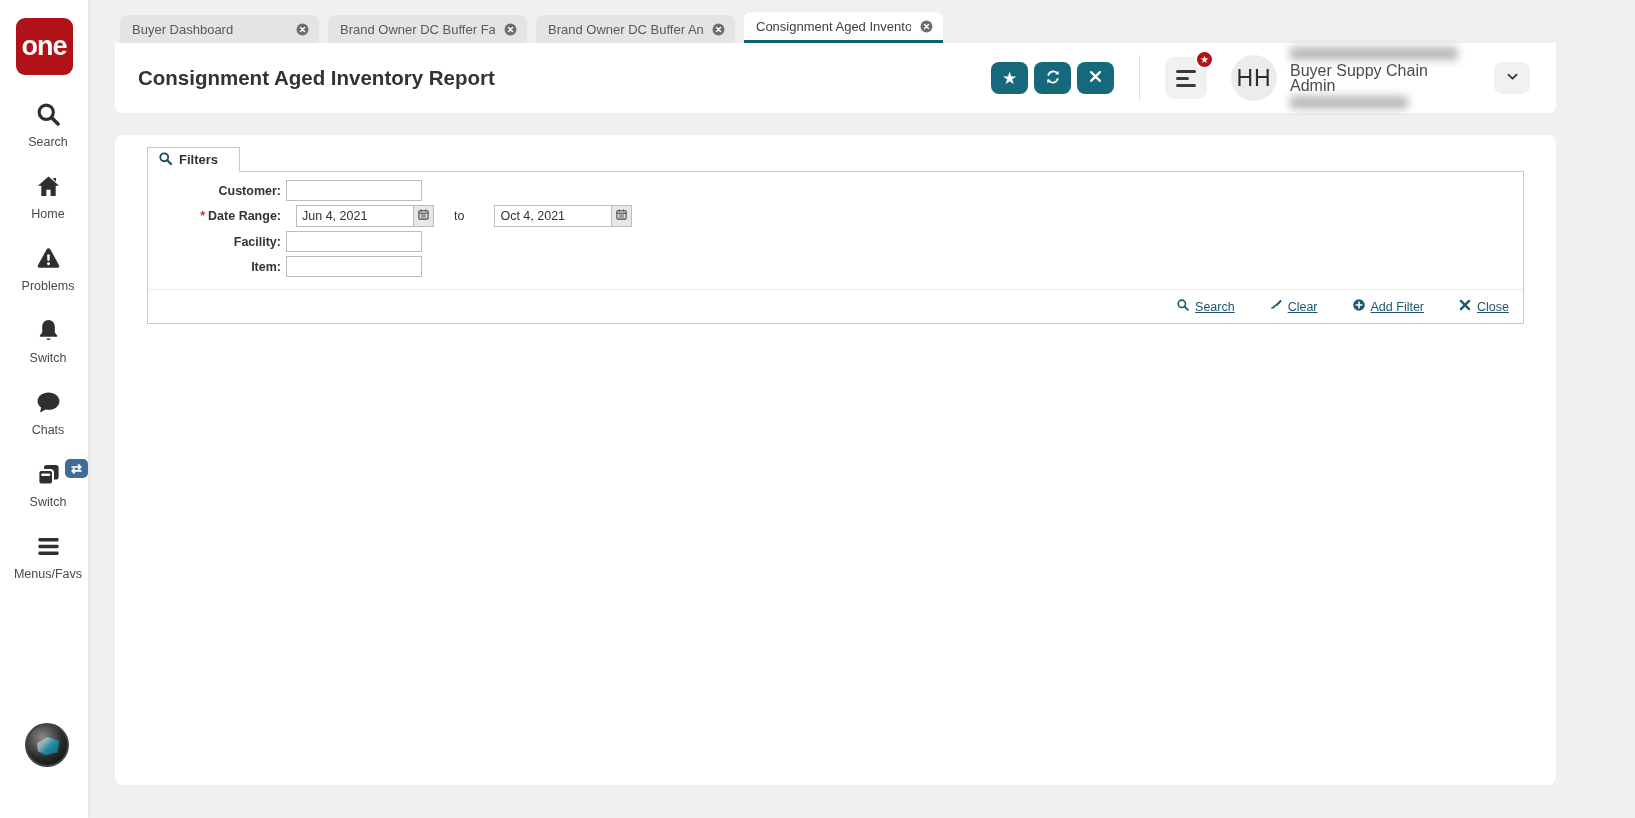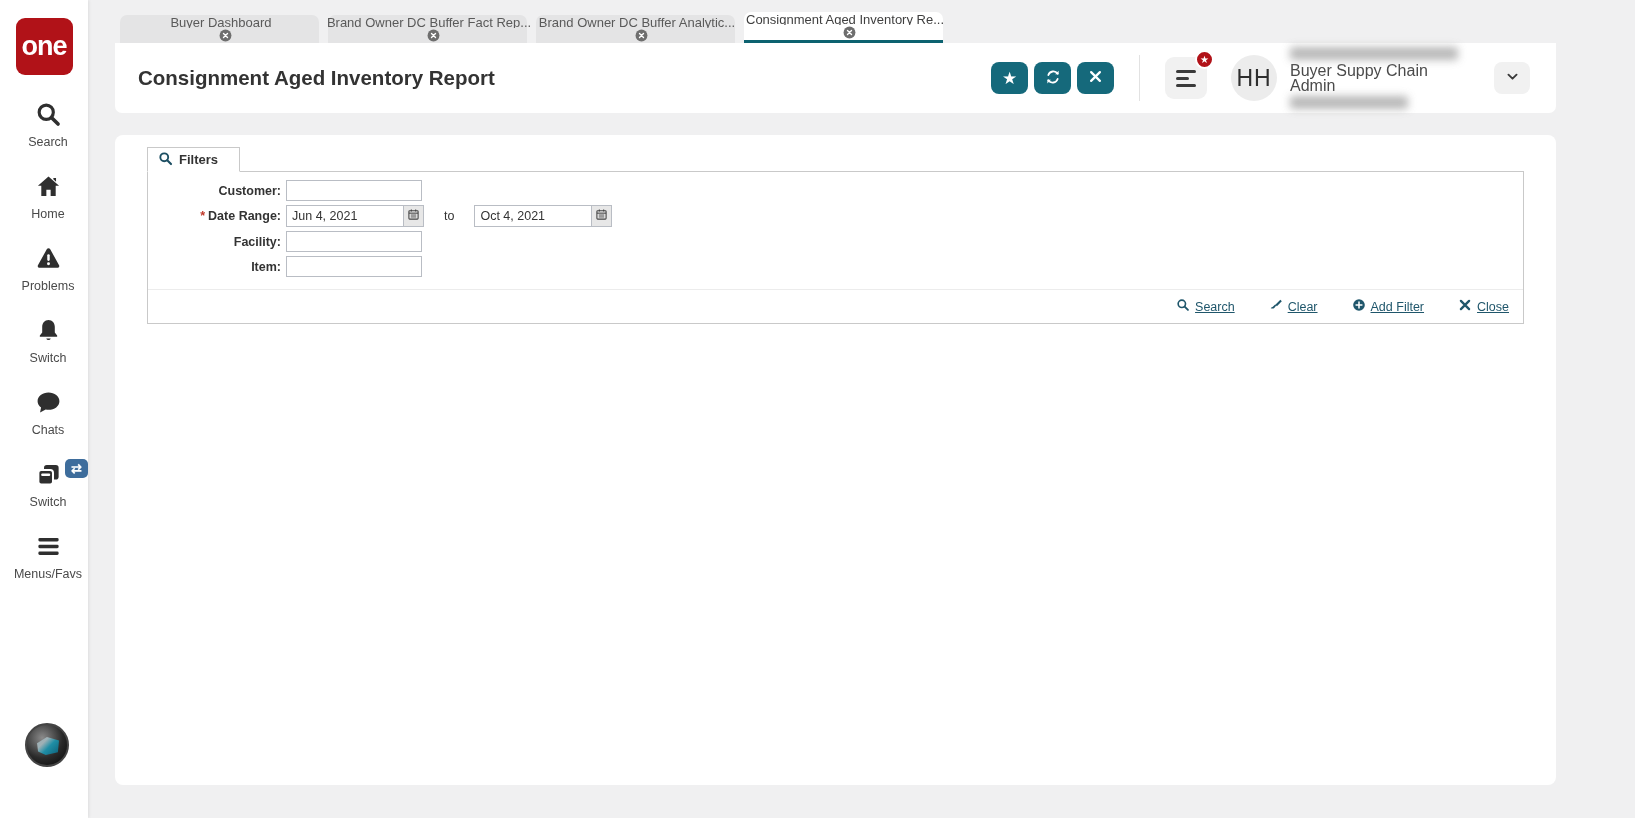--- a/index.html
+++ b/index.html
@@ -27,21 +27,21 @@
                     clip-path:polygon(0 35%, 45% 0, 100% 20%, 95% 85%, 40% 100%, 5% 80%); }
 
   
   .main { position:absolute; left:96px; top:0; width:1539px; height:818px; }
   .main-inner { margin-left:19px; width:1441px; }
 
   
   .tabbar { height:43px; display:flex; align-items:flex-end; padding-left:5px; }
   .tab { width:199px; height:28px; background:#e4e4e5; border-radius:7px 7px 0 0; margin-right:9px;
          display:flex; align-items:center; justify-content:space-between; padding:0 9px 0 12px;
-         font-size:13px; color:#5a5a5a; cursor:pointer;flex-direction:column; }
+         font-size:13px; color:#5a5a5a; cursor:pointer; }
   .tab .tab-label { white-space:nowrap; overflow:hidden; }
   .tab.active { background:#fff; color:#3f3f3f; border-bottom:3px solid #0c6270; height:31px; }
   .tab-close { width:15px; height:15px; flex:0 0 15px; margin-left:8px; cursor:pointer; }
 
   
   .header { height:70px; background:#fff; border-radius:0 0 7px 7px; display:flex; align-items:center;
             padding:0 26px 0 23px; }
   .page-title { font-size:20.5px; font-weight:bold; color:#333; flex:1; }
   .hbtn { width:37px; height:32px; background:#15697b; border:none; border-radius:8px; color:#fff;
           display:flex; align-items:center; justify-content:center; margin-left:6px; cursor:pointer; }
@@ -75,21 +75,21 @@
                 border:1px solid #c9c9c9; border-bottom:1px solid #fff; display:flex; align-items:center;
                 gap:6px; padding:0 10px; font-size:13px; font-weight:bold; color:#333; cursor:pointer; }
   .filter-tab svg { width:15px; height:15px; color:#1d4f63; }
   .filter-panel { border:1px solid #c9c9c9; margin-top:-1px; padding:8px 0 0 0; }
   .frow { display:flex; align-items:center; margin-bottom:4px; }
   .flabel { width:138px; text-align:right; font-size:12.5px; font-weight:bold; color:#333;
             padding-right:5px; white-space:nowrap; }
   .req { color:#c0392b; margin-right:3px; font-weight:bold; }
   .finput { width:136px; height:21px; border:1px solid #b9bdc4; font-size:12.5px; padding:0 5px;
             font-family:"Liberation Sans", sans-serif; color:#333; }
-  .datewrap { display:inline-flex; align-items:stretch; border:1px solid #b9bdc4; height:22px; background:#fff; }
+  .datewrap { display:inline-flex; align-items:stretch; border:1px solid #b9bdc4; height:22px; background:#fff;margin-left:10px; }
   .datewrap input { border:none; width:116px; font-size:12.5px; padding:0 5px; color:#333; outline:none;
                     font-family:"Liberation Sans", sans-serif; }
   .calbtn { width:20px; background:#e7e7e7; border:none; border-left:1px solid #b9bdc4; display:flex;
             align-items:center; justify-content:center; cursor:pointer; color:#444; }
   .calbtn svg { width:13px; height:13px; }
   .to-label { font-size:12.5px; color:#333; margin:0 20px; }
   .panel-footer { display:flex; justify-content:flex-end; align-items:center; gap:34px;
                   border-top:1px solid #ececec; margin-top:12px; padding:8px 14px; }
   .flink { display:flex; align-items:center; gap:5px; color:#1f566b; font-size:12.5px; cursor:pointer;
            text-decoration:none; }

